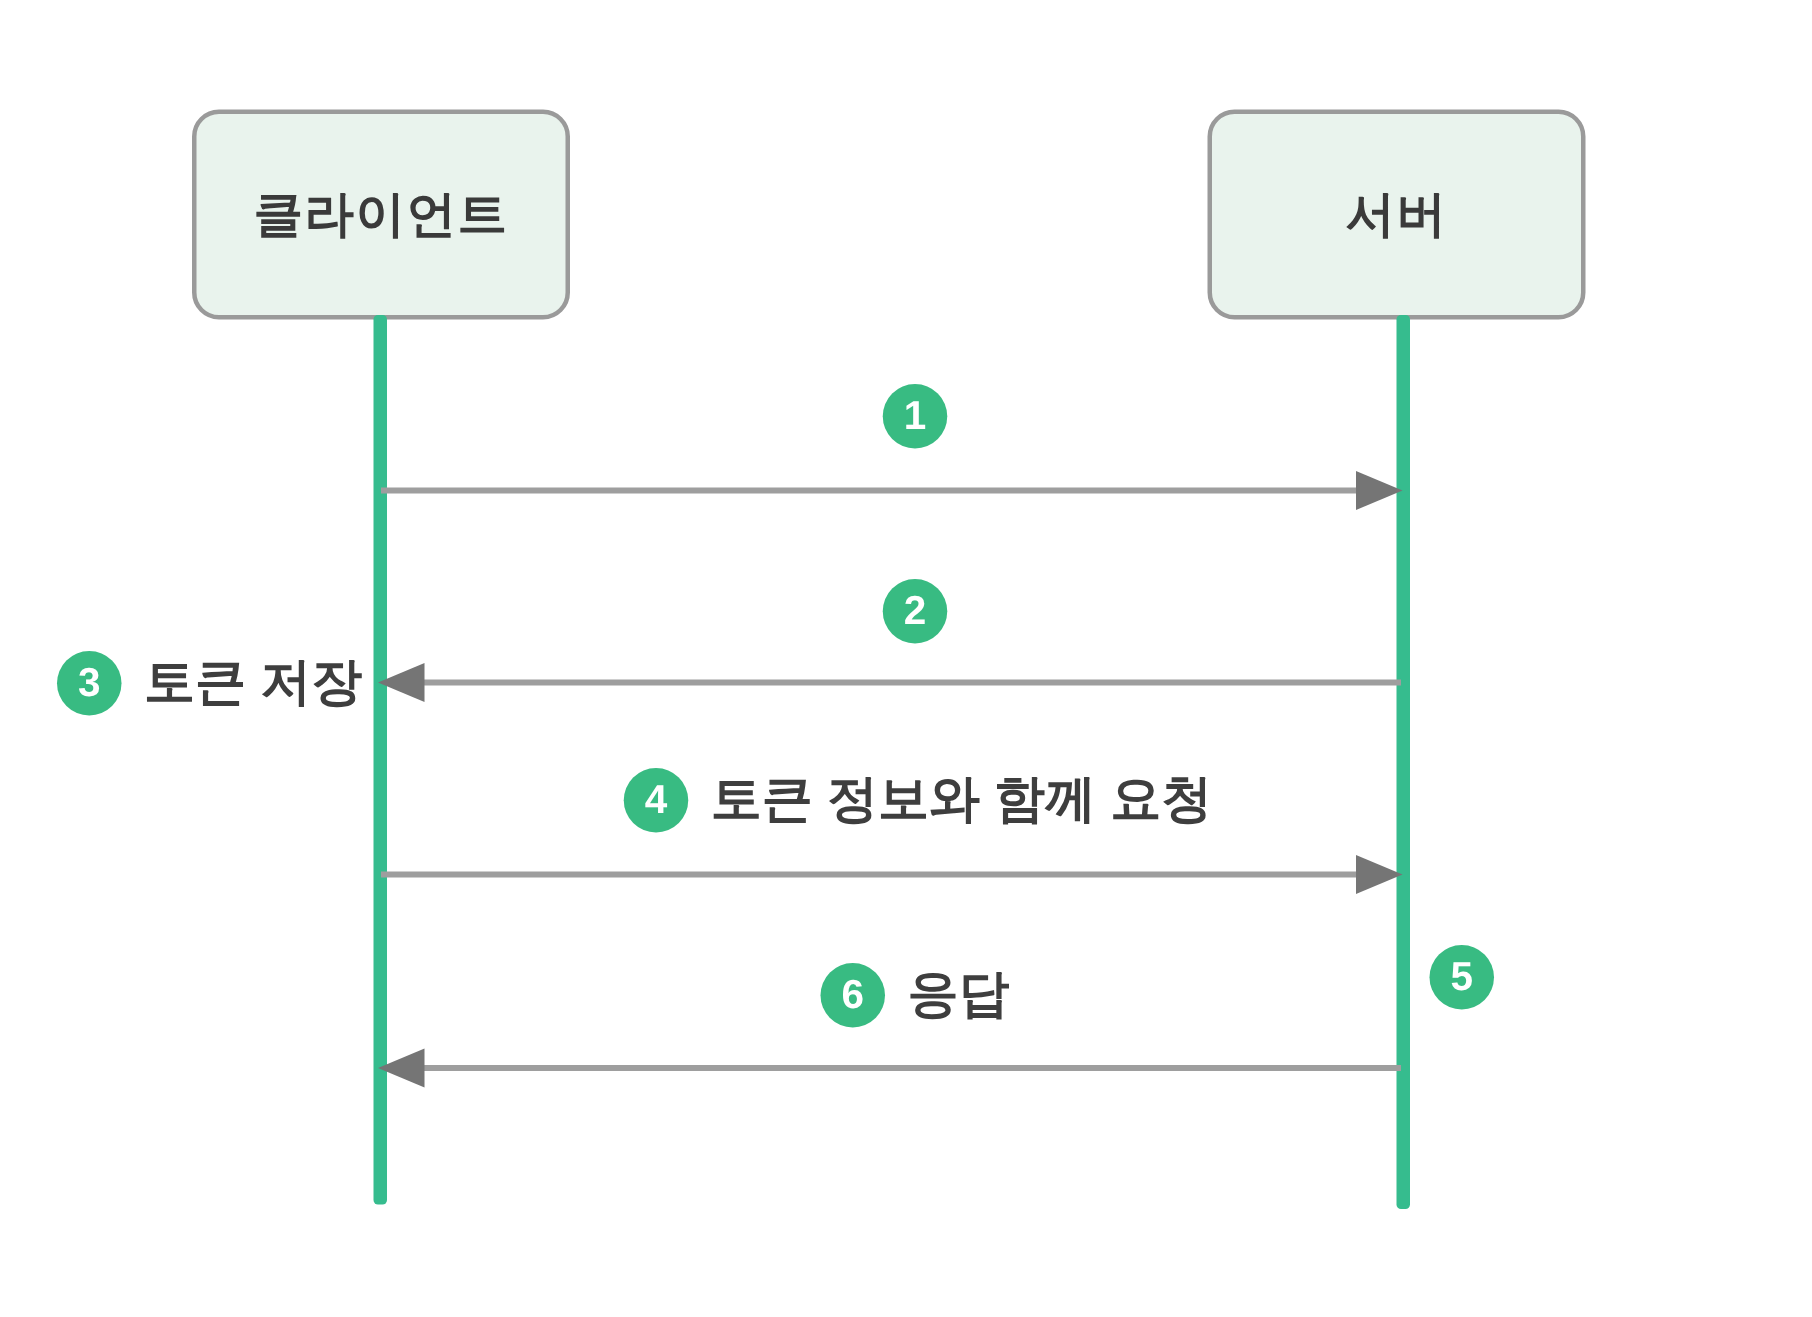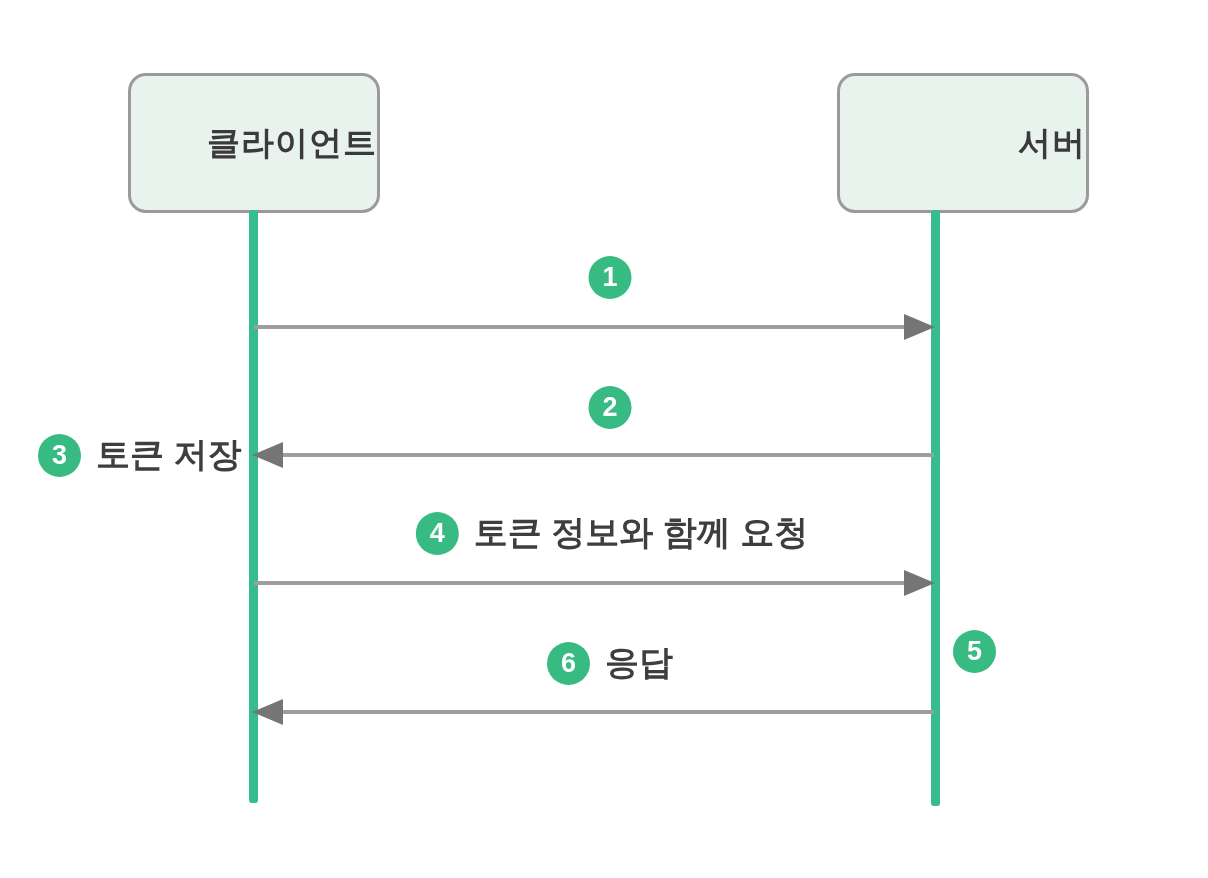--- a/index.html
+++ b/index.html
@@ -3,21 +3,21 @@
 <meta charset="utf-8">
 <style>
   html, body { margin:0; padding:0; background:#ffffff; }
   .canvas {
     position:relative; width:1208px; height:878px; background:#ffffff;
     font-family:"Liberation Sans","DejaVu Sans",sans-serif; overflow:hidden;
   }
   .actor-box {
     position:absolute; width:252px; height:140px; box-sizing:border-box;
     background:#e9f3ed; border:3px solid #9a9a9a; border-radius:18px;
-    display:flex; align-items:center; justify-content:flex-end;
+    display:flex; align-items:center; justify-content:center;
     font-size:33px; font-weight:700; color:#3a3a3a; letter-spacing:1px;
   }
   .lifeline { position:absolute; width:9px; background:#36bc8e; border-radius:3px; }
   .msg-line { position:absolute; height:4px; background:#9e9e9e; }
   .arrow-head { position:absolute; width:0; height:0; }
   .arrow-head.right {
     border-top:13px solid transparent; border-bottom:13px solid transparent;
     border-left:31px solid #757575;
   }
   .arrow-head.left {
@@ -30,21 +30,21 @@
     height:46px;
   }
   .step-label.centered { transform:translateX(-50%); }
   .num-circle {
     width:43px; height:43px; border-radius:50%; background:#38bb82;
     color:#ffffff; display:flex; align-items:center; justify-content:center;
     font-size:27px; font-weight:700; flex:0 0 auto; line-height:1;
   }
   
   #client-box { left:128px; top:73px; }
-  #server-box { left:805px; top:73px;margin-left:32px; }
+  #server-box { left:805px; top:73px; }
   #client-lifeline { left:249px; top:210px; height:593px; }
   #server-lifeline { left:931px; top:210px; height:596px; }
 
   #arrow1-line { left:254px; top:325px; width:652px; }
   #arrow1-head { left:904px; top:314px; }
   #arrow2-line { left:282px; top:453px; width:652px; }
   #arrow2-head { left:252px; top:442px; }
   #arrow4-line { left:254px; top:581px; width:652px; }
   #arrow4-head { left:904px; top:570px; }
   #arrow6-line { left:282px; top:710px; width:652px; }

